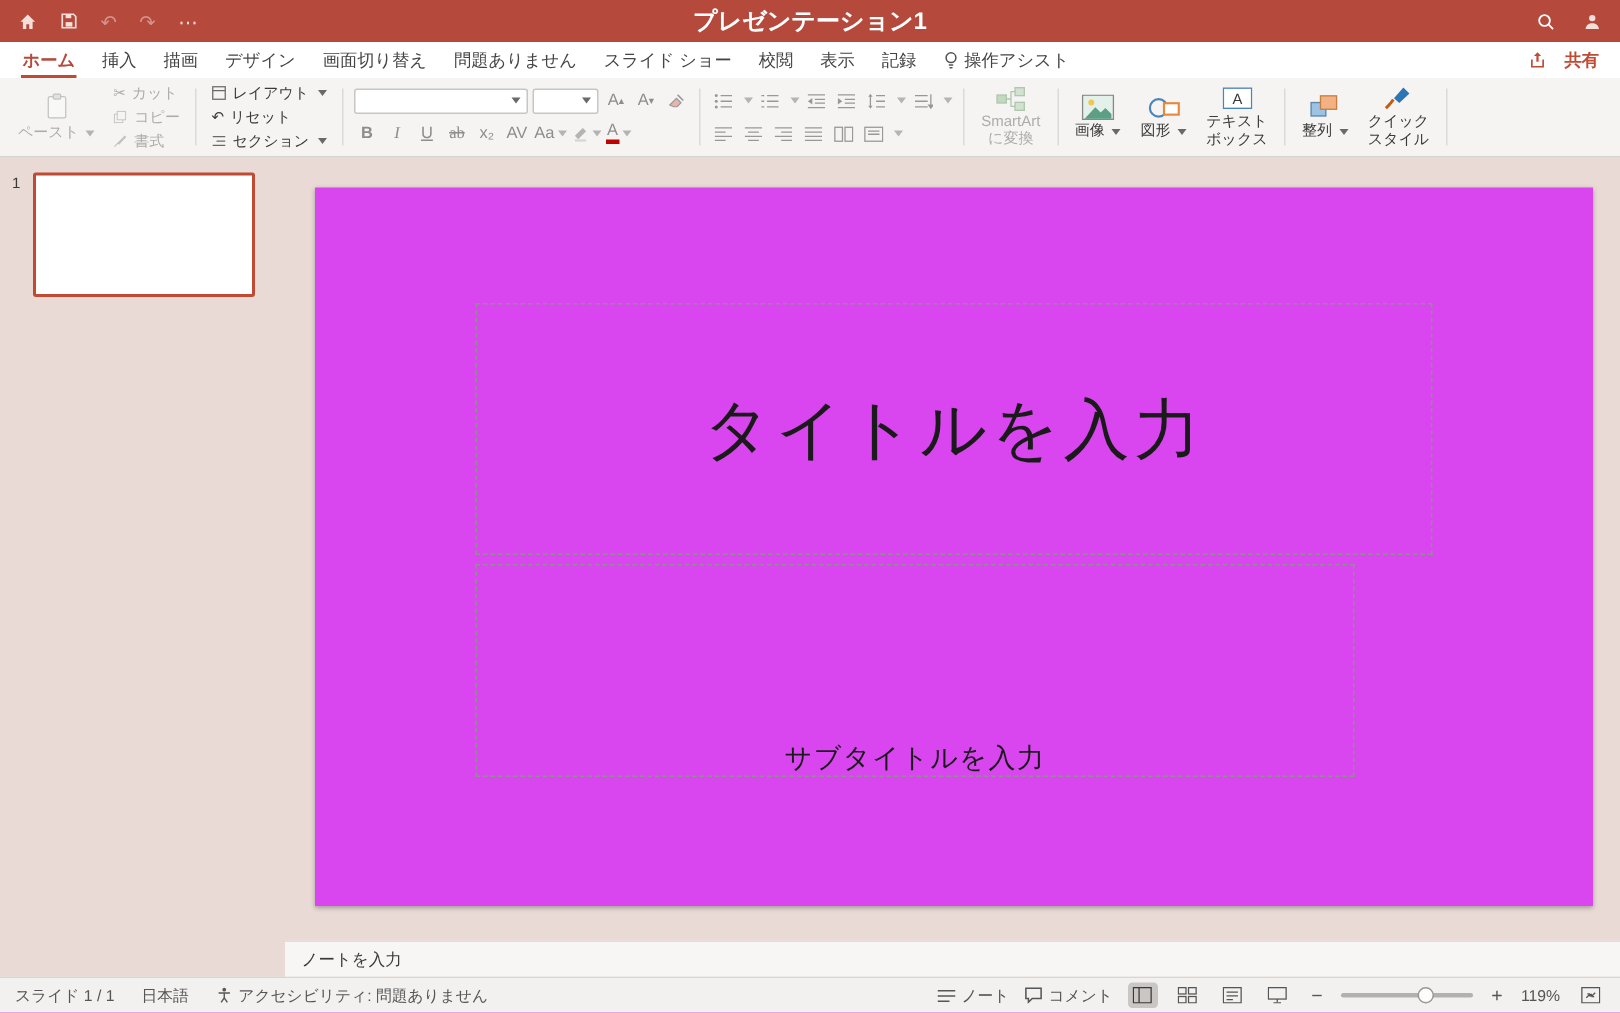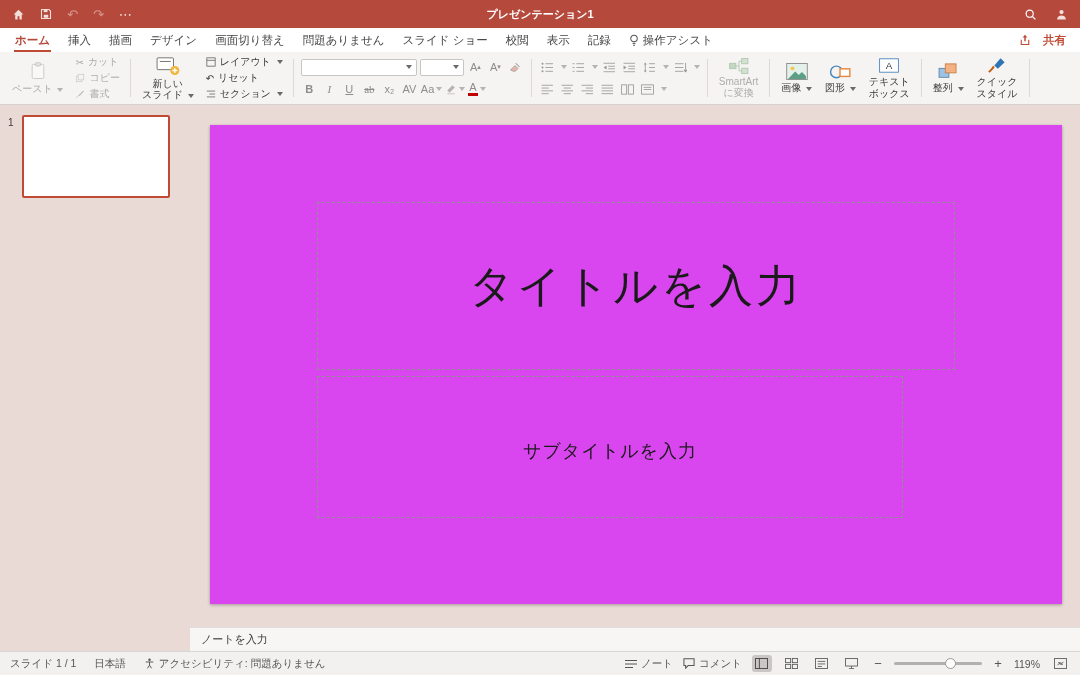--- a/index.html
+++ b/index.html
@@ -3,21 +3,21 @@
 <meta charset="utf-8">
 <style>
   * { margin:0; padding:0; box-sizing:border-box; }
   html,body { width:1080px; height:675px; overflow:hidden; }
   body { font-family:"Liberation Sans","DejaVu Sans",sans-serif; font-size:11px; color:#3b3a39; background:#e9dad6; }
 
   
   .titlebar { height:28px; background:#b5493c; display:flex; align-items:center; padding:0 12px; }
   .tb-left, .tb-right { flex:1; display:flex; align-items:center; gap:15px; }
   .tb-right { justify-content:flex-end; gap:18px; }
-  .tb-title { color:#fff; font-size:11px; font-weight:bold; white-space:nowrap; }
+  .tb-title { color:#fff; font-size:16px; font-weight:bold; white-space:nowrap; }
   .tbi { color:#f3ded9; font-size:13px; line-height:1; display:flex; align-items:center; }
   .tbi.dim { opacity:.5; }
 
   
   .tabrow { height:24px; background:#ffffff; display:flex; align-items:stretch; padding:0 6px; }
   .tab { padding:0 9px; display:flex; align-items:center; font-size:11.5px; color:#444; position:relative; cursor:default; white-space:nowrap; }
   .tab.active { color:#b5493c; font-weight:bold; }
   .tab.active::after { content:""; position:absolute; left:8px; right:8px; bottom:0; height:2px; background:#bf4b35; }
   .tab .ticon { margin-right:4px; display:flex; }
   .share-btn { margin-left:auto; display:flex; align-items:center; gap:12px; color:#bf4b35; font-size:11.5px; padding:0 8px; font-weight:bold; }
@@ -50,21 +50,21 @@
   .main { display:flex; height:546px; }
   .sidebar { width:190px; background:#e9dad6; position:relative; flex:none; }
   .thumb-num { position:absolute; left:8px; top:12px; font-size:10px; color:#3b3a39; }
   .thumb { position:absolute; left:22px; top:10px; width:148px; height:83px; background:#fff; border:2px solid #bf4b35; border-radius:2px; }
   .rightcol { flex:1; display:flex; flex-direction:column; min-width:0; }
   .canvas { flex:1; position:relative; background:#e9dad6; }
   .slide { position:absolute; left:20px; top:20px; width:852px; height:479px; background:#d946ef; box-shadow:0 1px 3px rgba(0,0,0,.3); }
   .ph { position:absolute; border:1px dashed #8f8f8f; }
   .ph-title { left:107px; top:77px; width:638px; height:168px; display:flex; align-items:center; justify-content:center; }
   .ph-title-text { font-size:44px; font-weight:300; letter-spacing:3px; color:#1a1a1a; }
-  .ph-sub { left:107px; top:251px; width:586px; height:142px; display:flex; justify-content:center; align-items:center; }
+  .ph-sub { left:107px; top:251px; width:586px; height:142px; display:flex; justify-content:center; align-items:flex-end; }
   .ph-sub-text { margin-top:7px; font-size:18px; color:#1a1a1a; letter-spacing:1px; }
   .notesbar { height:24px; background:#f7f6f5; border-top:1px solid #e0dedc; display:flex; align-items:center; padding:0 11px; font-size:11px; color:#3b3a39; }
 
   
   .statusbar { height:24px; background:#f2f1f0; border-top:1px solid #d8d6d4; display:flex; align-items:center; padding:0 10px; font-size:10.5px; color:#555; gap:18px; }
   .sb-item { display:flex; align-items:center; gap:4px; white-space:nowrap; }
   .sb-right { margin-left:auto; display:flex; align-items:center; gap:10px; }
   .viewbtn { width:20px; height:17px; display:flex; align-items:center; justify-content:center; border-radius:3px; }
   .viewbtn.active { background:#c9c6c4; }
   .slider { width:88px; height:3px; background:#b3b1af; border-radius:2px; position:relative; }
@@ -196,31 +196,20 @@
                 <path d="M2 14 L6 10 M6 10 L13 3 L13.8 3.8 L7 11 Z" stroke="#8a8886" fill="#8a8886" stroke-width="1.4"></path>
               </svg>
           </span>
           <span>書式</span>
         </div>
       </div>
     </div>
     <div class="rsep"></div>
 
     <div class="rgroup">
-      <div class="rbig">
-        <span>
-          <svg width="24" height="20" viewBox="0 0 26 22">
-              <rect x="1" y="2" width="18" height="13" rx="1" fill="#fff" stroke="#6b6967"></rect>
-              <line x1="4" y1="6" x2="16" y2="6" stroke="#6b6967"></line>
-              <circle cx="20.5" cy="16" r="5" fill="#f2b53a"></circle>
-              <path d="M20.5 13.2 V18.8 M17.7 16 H23.3" stroke="#fff" stroke-width="1.5"></path>
-            </svg>
-        </span>
-        <span class="lbl2"><span>新しい</span><br><span>スライド</span> <span class="cv"></span></span>
-      </div>
       <div class="rstack">
         <div class="rsmall">
           <span>
             <svg width="10" height="10" viewBox="0 0 12 12">
                 <rect x="1" y="1" width="10" height="10" fill="none" stroke="#6b6967"></rect>
                 <line x1="1" y1="4" x2="11" y2="4" stroke="#6b6967"></line>
               </svg>
           </span>
           <span>レイアウト</span>
           <span class="cv"></span>

